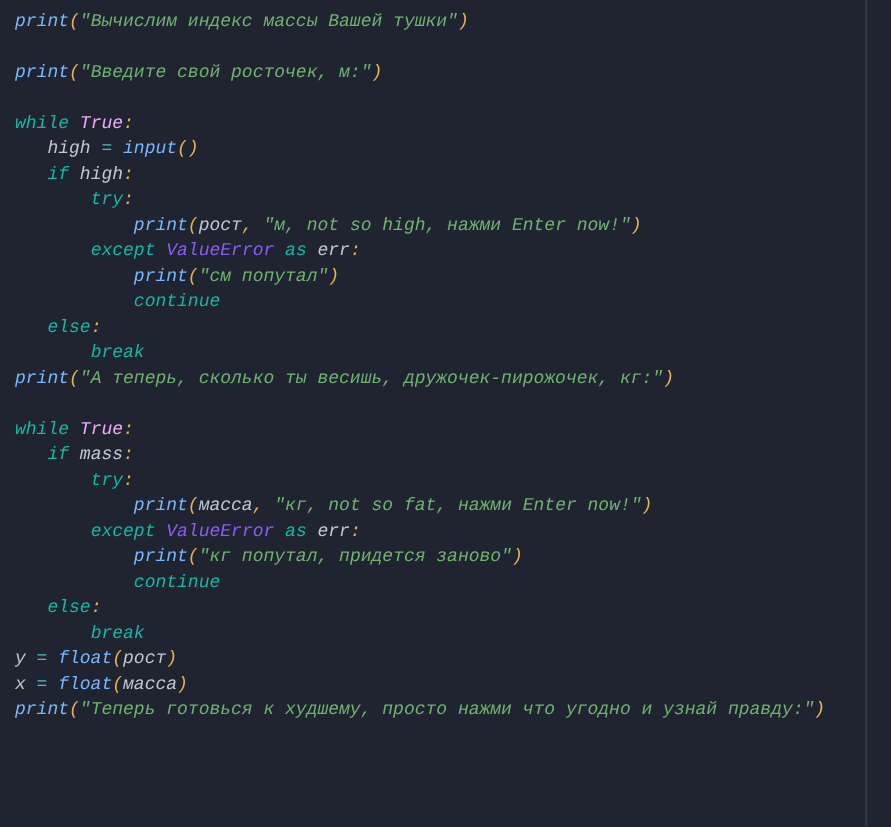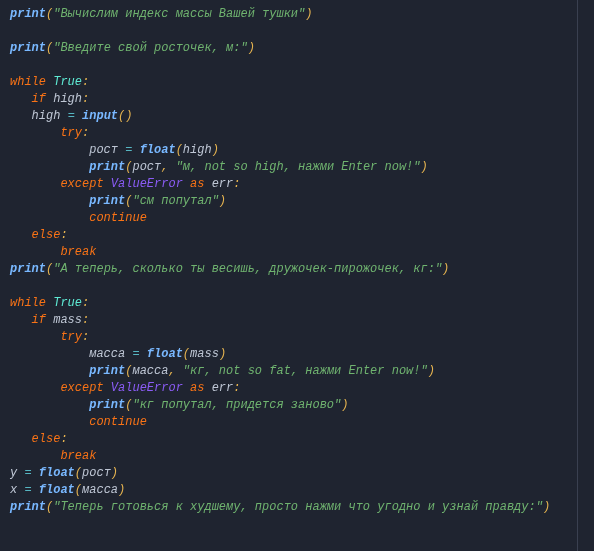--- a/index.html
+++ b/index.html
@@ -9,61 +9,59 @@
     font-family: Consolas, "Courier New", monospace;
     font-size: 12px;
     line-height: 17px;
     color: #bfc7d5;
     font-style: italic;
     width: 594px;
     box-sizing: border-box;
     overflow: hidden;
   }
   .line { white-space: pre; }
-  .kw   { color: #f97316; }   
-  .fn   { color: #79b8ff; font-weight: bold; }   
+  .kw   { color: #14b8a6; }   
+  .fn   { color: #79b8ff; }   
   .str  { color: #6fb36f; }   
   .id   { color: #bfc7d5; }   
-  .bool { color: #5eead4; }   
+  .bool { color: #f0abfc; }   
   .err  { color: #8b5cf6; }   
   .p    { color: #e6b450; }   
   .op   { color: #56b6c2; }   
   .gutter{
     position:absolute;
     right:16px; top:0; bottom:0;
     width:1px; background:#3a4050;
   }
 </style>
 </head>
 <body>
 
 <div class="gutter"></div>
 
 <div>
 <div class="line"><span class="fn">print</span><span class="p">(</span><span class="str">"Вычислим индекс массы Вашей тушки"</span><span class="p">)</span></div>
 <div class="line"> </div>
 <div class="line"><span class="fn">print</span><span class="p">(</span><span class="str">"Введите свой росточек, м:"</span><span class="p">)</span></div>
 <div class="line"> </div>
 <div class="line"><span class="kw">while</span> <span class="bool">True</span><span class="p">:</span></div>
+<div class="line">   <span class="id">high</span> <span class="op">=</span> <span class="fn">input</span><span class="p">()</span></div>
 <div class="line">   <span class="kw">if</span> <span class="id">high</span><span class="p">:</span></div>
-<div class="line">   <span class="id">high</span> <span class="op">=</span> <span class="fn">input</span><span class="p">()</span></div>
 <div class="line">       <span class="kw">try</span><span class="p">:</span></div>
-<div class="line">           <span class="id">рост</span> <span class="op">=</span> <span class="fn">float</span><span class="p">(</span><span class="id">high</span><span class="p">)</span></div>
 <div class="line">           <span class="fn">print</span><span class="p">(</span><span class="id">рост</span><span class="p">,</span> <span class="str">"м, not so high, нажми Enter now!"</span><span class="p">)</span></div>
 <div class="line">       <span class="kw">except</span> <span class="err">ValueError</span> <span class="kw">as</span> <span class="id">err</span><span class="p">:</span></div>
 <div class="line">           <span class="fn">print</span><span class="p">(</span><span class="str">"см попутал"</span><span class="p">)</span></div>
 <div class="line">           <span class="kw">continue</span></div>
 <div class="line">   <span class="kw">else</span><span class="p">:</span></div>
 <div class="line">       <span class="kw">break</span></div>
 <div class="line"><span class="fn">print</span><span class="p">(</span><span class="str">"А теперь, сколько ты весишь, дружочек-пирожочек, кг:"</span><span class="p">)</span></div>
 <div class="line"> </div>
 <div class="line"><span class="kw">while</span> <span class="bool">True</span><span class="p">:</span></div>
 <div class="line">   <span class="kw">if</span> <span class="id">mass</span><span class="p">:</span></div>
 <div class="line">       <span class="kw">try</span><span class="p">:</span></div>
-<div class="line">           <span class="id">масса</span> <span class="op">=</span> <span class="fn">float</span><span class="p">(</span><span class="id">mass</span><span class="p">)</span></div>
 <div class="line">           <span class="fn">print</span><span class="p">(</span><span class="id">масса</span><span class="p">,</span> <span class="str">"кг, not so fat, нажми Enter now!"</span><span class="p">)</span></div>
 <div class="line">       <span class="kw">except</span> <span class="err">ValueError</span> <span class="kw">as</span> <span class="id">err</span><span class="p">:</span></div>
 <div class="line">           <span class="fn">print</span><span class="p">(</span><span class="str">"кг попутал, придется заново"</span><span class="p">)</span></div>
 <div class="line">           <span class="kw">continue</span></div>
 <div class="line">   <span class="kw">else</span><span class="p">:</span></div>
 <div class="line">       <span class="kw">break</span></div>
 <div class="line"><span class="id">y</span> <span class="op">=</span> <span class="fn">float</span><span class="p">(</span><span class="id">рост</span><span class="p">)</span></div>
 <div class="line"><span class="id">x</span> <span class="op">=</span> <span class="fn">float</span><span class="p">(</span><span class="id">масса</span><span class="p">)</span></div>
 <div class="line"><span class="fn">print</span><span class="p">(</span><span class="str">"Теперь готовься к худшему, просто нажми что угодно и узнай правду:"</span><span class="p">)</span></div>
 <div class="line">  </div>

